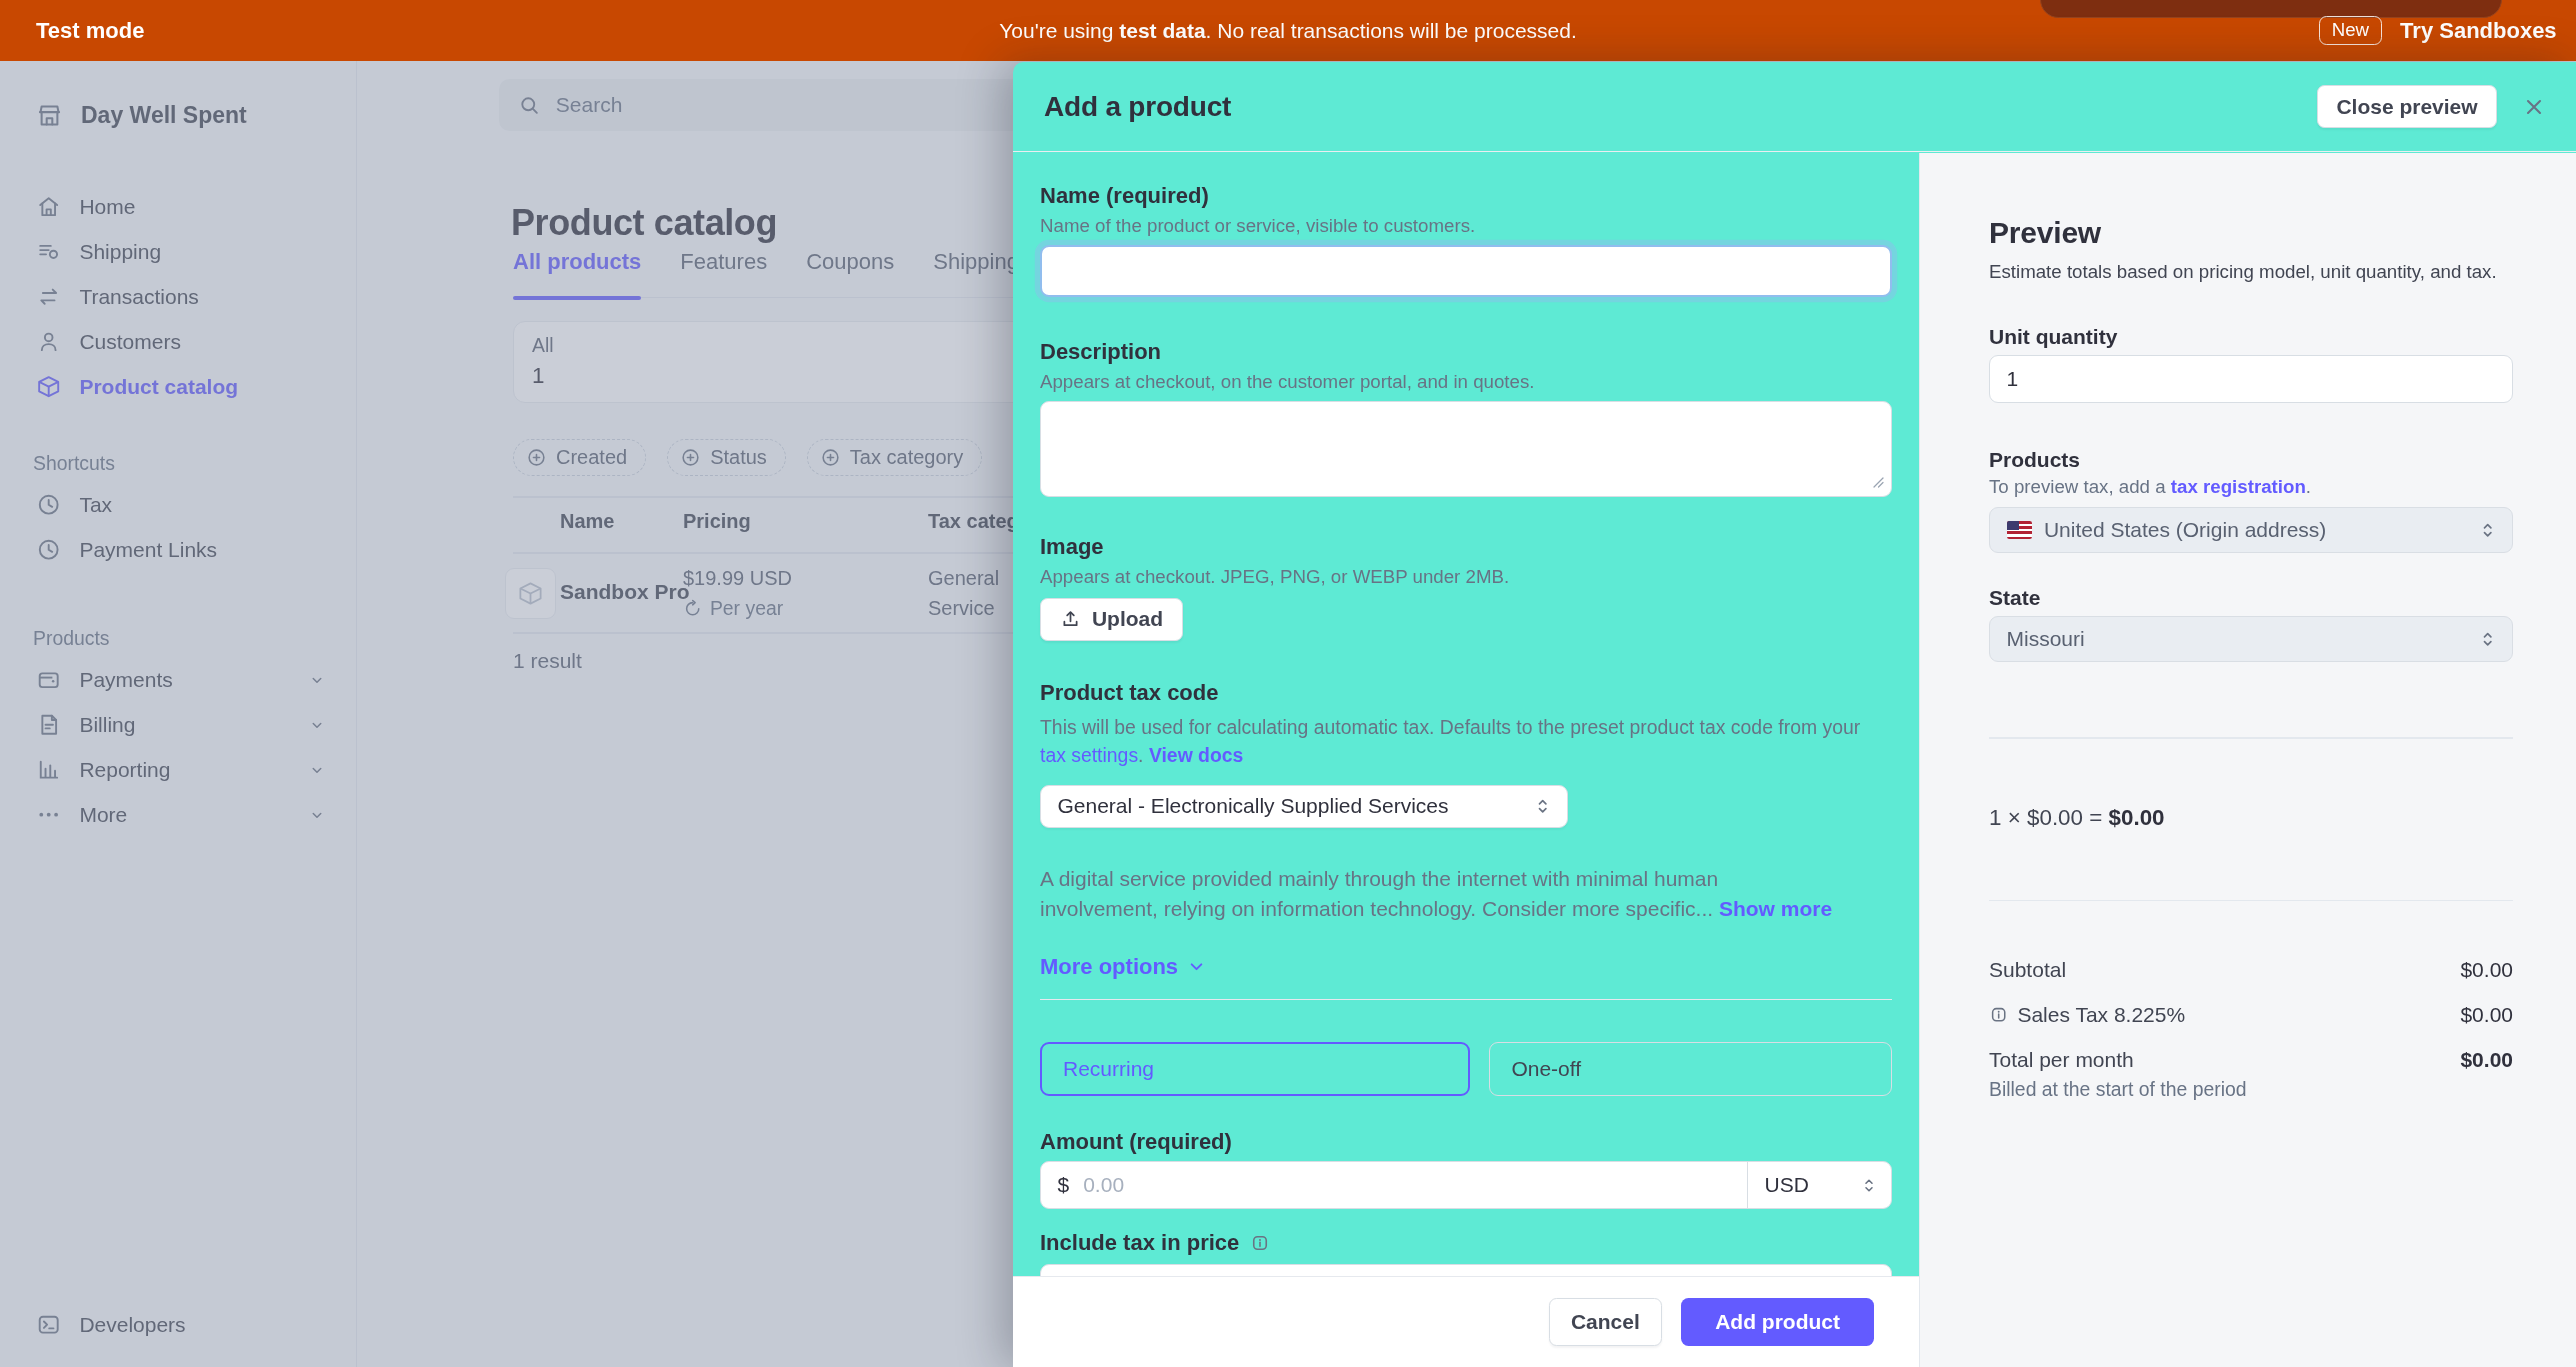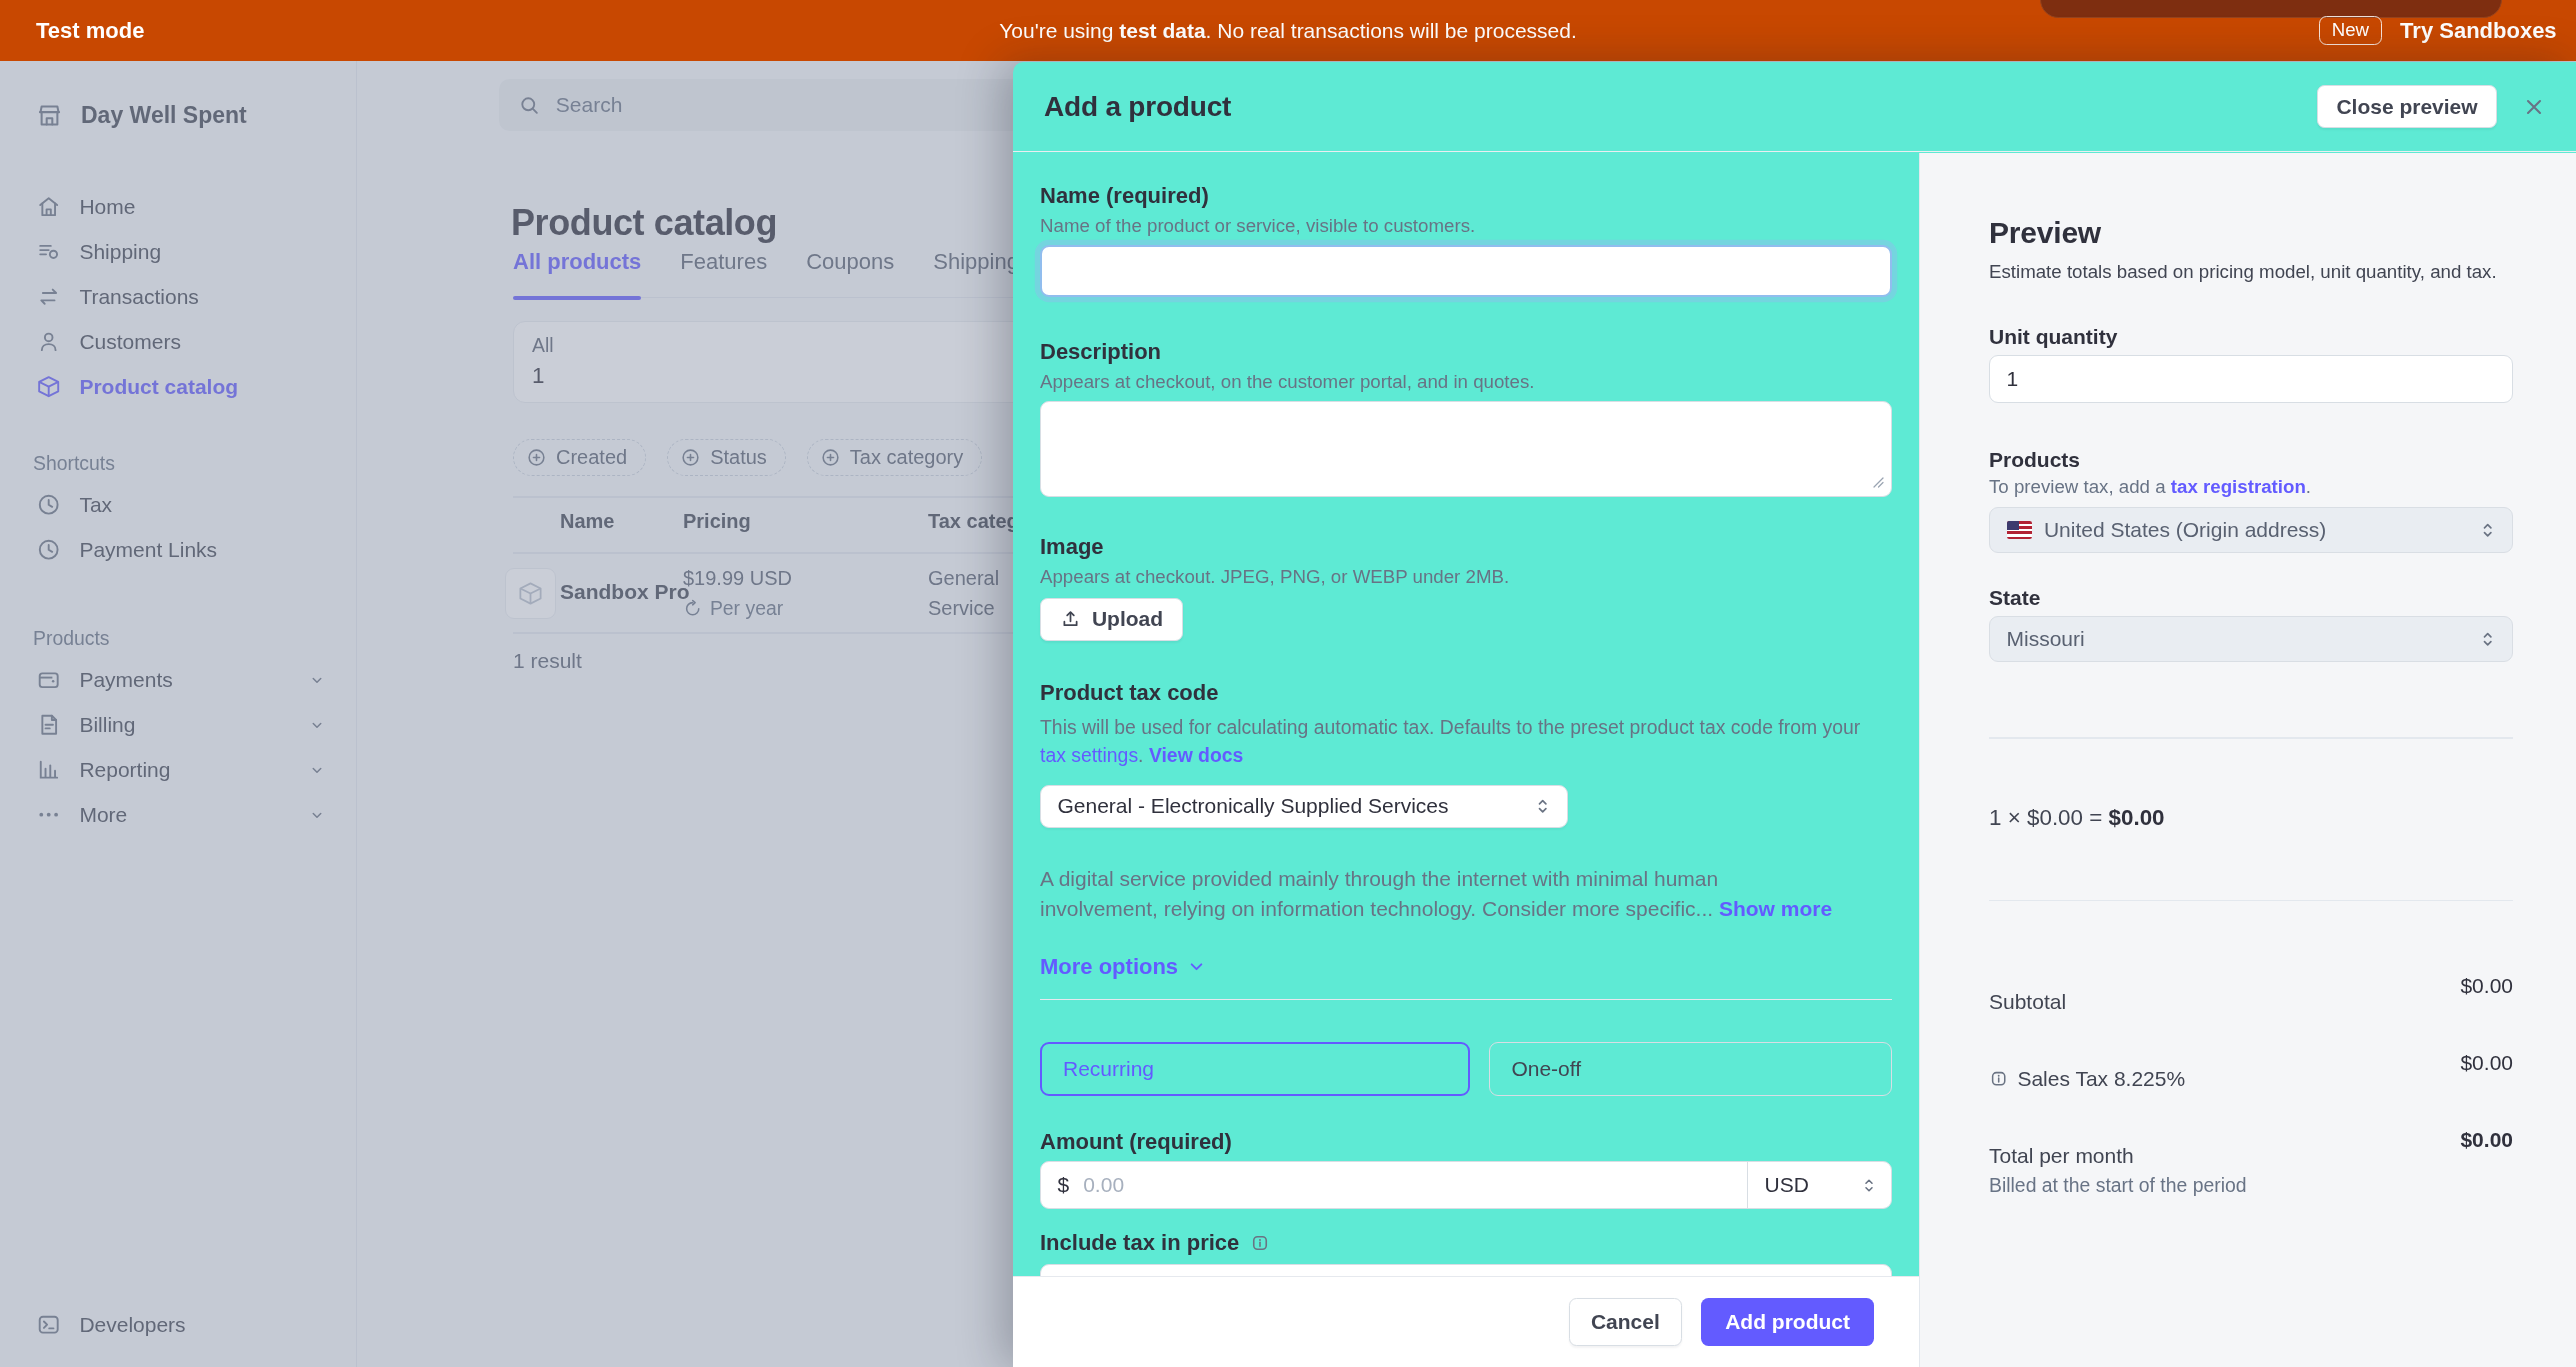--- a/index.html
+++ b/index.html
@@ -110,41 +110,41 @@
   .amount-left{flex:1;display:flex;align-items:center;gap:12px;padding:0 16.5px;}
   .amount-left .cur{font-size:21px;color:#30313D;}
   .amount-left input{border:none;outline:none;flex:1;font-size:21px;font-family:inherit;color:#30313D;background:transparent;}
   .amount-left input::placeholder{color:#A7B0BE;}
   .usd-box{width:144px;border-left:1.5px solid var(--border,#D8DEE4);display:flex;align-items:center;
       justify-content:space-between;padding:0 13.5px 0 16.5px;font-size:21px;color:#30313D;box-sizing:border-box;}
   .inline-lbl{display:flex;align-items:center;gap:10.5px;}
   .info-icn{color:#6A7383;display:flex;}
   .m-footer{position:absolute;left:0;bottom:0;width:906px;height:91px;background:#fff;border-top:1.5px solid var(--divider,#E6E9EE);
       display:flex;align-items:center;justify-content:flex-end;gap:19.4px;padding-right:45px;box-sizing:border-box;z-index:6;}
-  .btn-submit{background:var(--submit-bg,#635BFF);color:#fff;height:48px;padding:0 24px;border:none;}
+  .btn-submit{background:var(--submit-bg,#635BFF);color:#fff;height:48px;padding:0 34px;border:none;}
   .btn-cancel{height:48px;padding:0 21px;}
 
   
   .preview-col{position:absolute;left:906px;top:0;right:0;bottom:0;background:var(--preview-bg,#F5F6F8);
       border-left:1.5px solid #E3E8EE;box-sizing:border-box;padding:63px 63px 0 69px;}
   .pv-title{font-size:30px;font-weight:700;color:#30313D;letter-spacing:-0.2px;}
   .pv-sub{margin-top:10.5px;font-size:18.7px;color:#414552;}
   .pv-lbl{font-size:21px;font-weight:600;color:#30313D;}
   .pv-help{font-size:18.7px;color:#687385;margin-top:4.5px;}
   .pv-select{display:flex;align-items:center;justify-content:space-between;height:46px;border:1.5px solid #D9DEE4;
       border-radius:9px;background:#E9EDF2;padding:0 15px 0 16.5px;font-size:21px;color:#596171;box-sizing:border-box;}
   .pv-select .chevs{color:#6A7383;display:flex;}
   .flag{width:25.4px;height:18px;border-radius:2.2px;overflow:hidden;position:relative;display:inline-block;
       background:repeating-linear-gradient(180deg,#B22234 0 2.6px,#fff 2.6px 5.2px);flex:0 0 auto;}
   .flag:after{content:"";position:absolute;left:0;top:0;width:12px;height:9px;background:#3C3B6E;}
   .calc{font-size:22.4px;color:#414552;}
   .calc b{color:#30313D;font-weight:700;}
   .pv-row{display:flex;justify-content:space-between;align-items:center;font-size:21px;color:#30313D;}
   .pv-row .v{font-weight:500;}
-  .pv-row .l{display:flex;align-items:center;gap:9px;color:#414552;margin-top:32px;}
+  .pv-row .l{display:flex;align-items:center;gap:9px;color:#414552;}
   .pv-note{font-size:19.4px;color:#687385;margin-top:6px;}
   .pv-div{height:1.5px;background:#E3E8EE;}
 
   .icn svg,.chev svg,.chevs svg,.icon-btn svg{display:block;}
 </style>
 </head>
 <body>
 
 <div class="screen">
 

